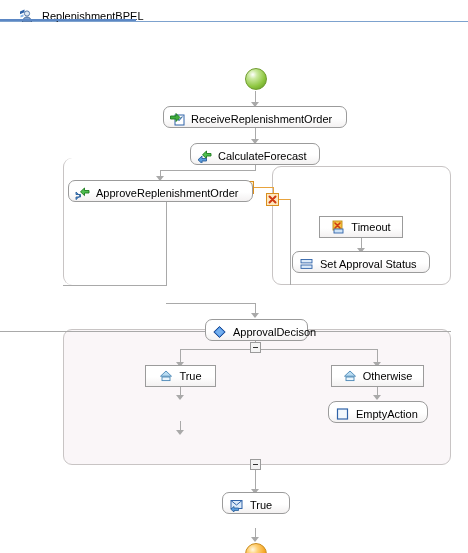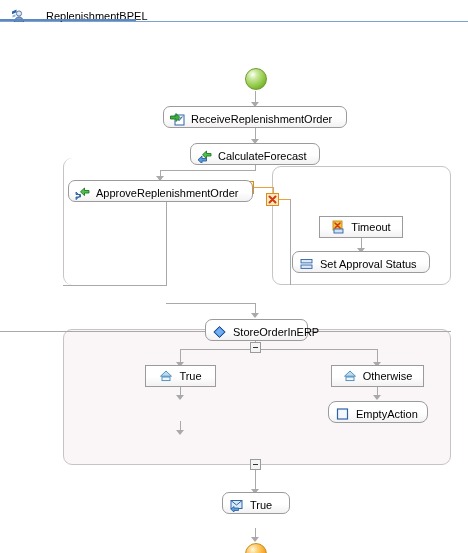--- a/index.html
+++ b/index.html
@@ -29,22 +29,22 @@
     background: #ffffff;
     border-bottom: 1px solid #7da2ce;
     box-sizing: border-box;
   }
   #titlebar .tb-inner {
     position: absolute;
     left: 0; top: 0;
     height: 31px;
     display: flex;
     align-items: center;
-    gap: 20px;
-    padding-left: 10px;
+    gap: 8px;
+    padding-left: 18px;
   }
   #titlebar .tb-label {
     font-size: 11px;
     color: #000000;
     line-height: 12px;
     white-space: nowrap;
   }
   #titlebar .tab-underline {
     position: absolute;
     left: 0;
@@ -304,21 +304,21 @@
       <span class="lbl">Set Approval Status</span>
     </div>
 
     <div class="node rounded" style="left:205px; top:297px; width:103px;">
       <span class="ico">
         <svg width="15" height="14" viewBox="0 0 15 14">
           <path d="M7.5 1.5 L13.2 7 L7.5 12.5 L1.8 7 Z" fill="#4a8fe0" stroke="#17468f" stroke-width="1"></path>
           <path d="M7.5 3 L11.5 7 L7.5 11 L3.5 7 Z" fill="#7db6f0" opacity="0.85"></path>
         </svg>
       </span>
-      <span class="lbl">StoreOrderInERP</span>
+      <span class="lbl">ApprovalDecison</span>
     </div>
 
     <div class="node sharp" style="left:145px; top:343px; width:71px; justify-content:center; padding:0 5px;">
       <span class="ico">
         <svg width="14" height="14" viewBox="0 0 14 14">
           <path d="M7 2 L12.5 7.2 L1.5 7.2 Z" fill="#b9dcf2" stroke="#4a87b5" stroke-width="0.9" stroke-linejoin="round"></path>
           <rect x="3" y="8" width="8" height="3.6" fill="#eaf5fc" stroke="#4a87b5" stroke-width="0.9"></rect>
         </svg>
       </span>
       <span class="lbl">True</span>

